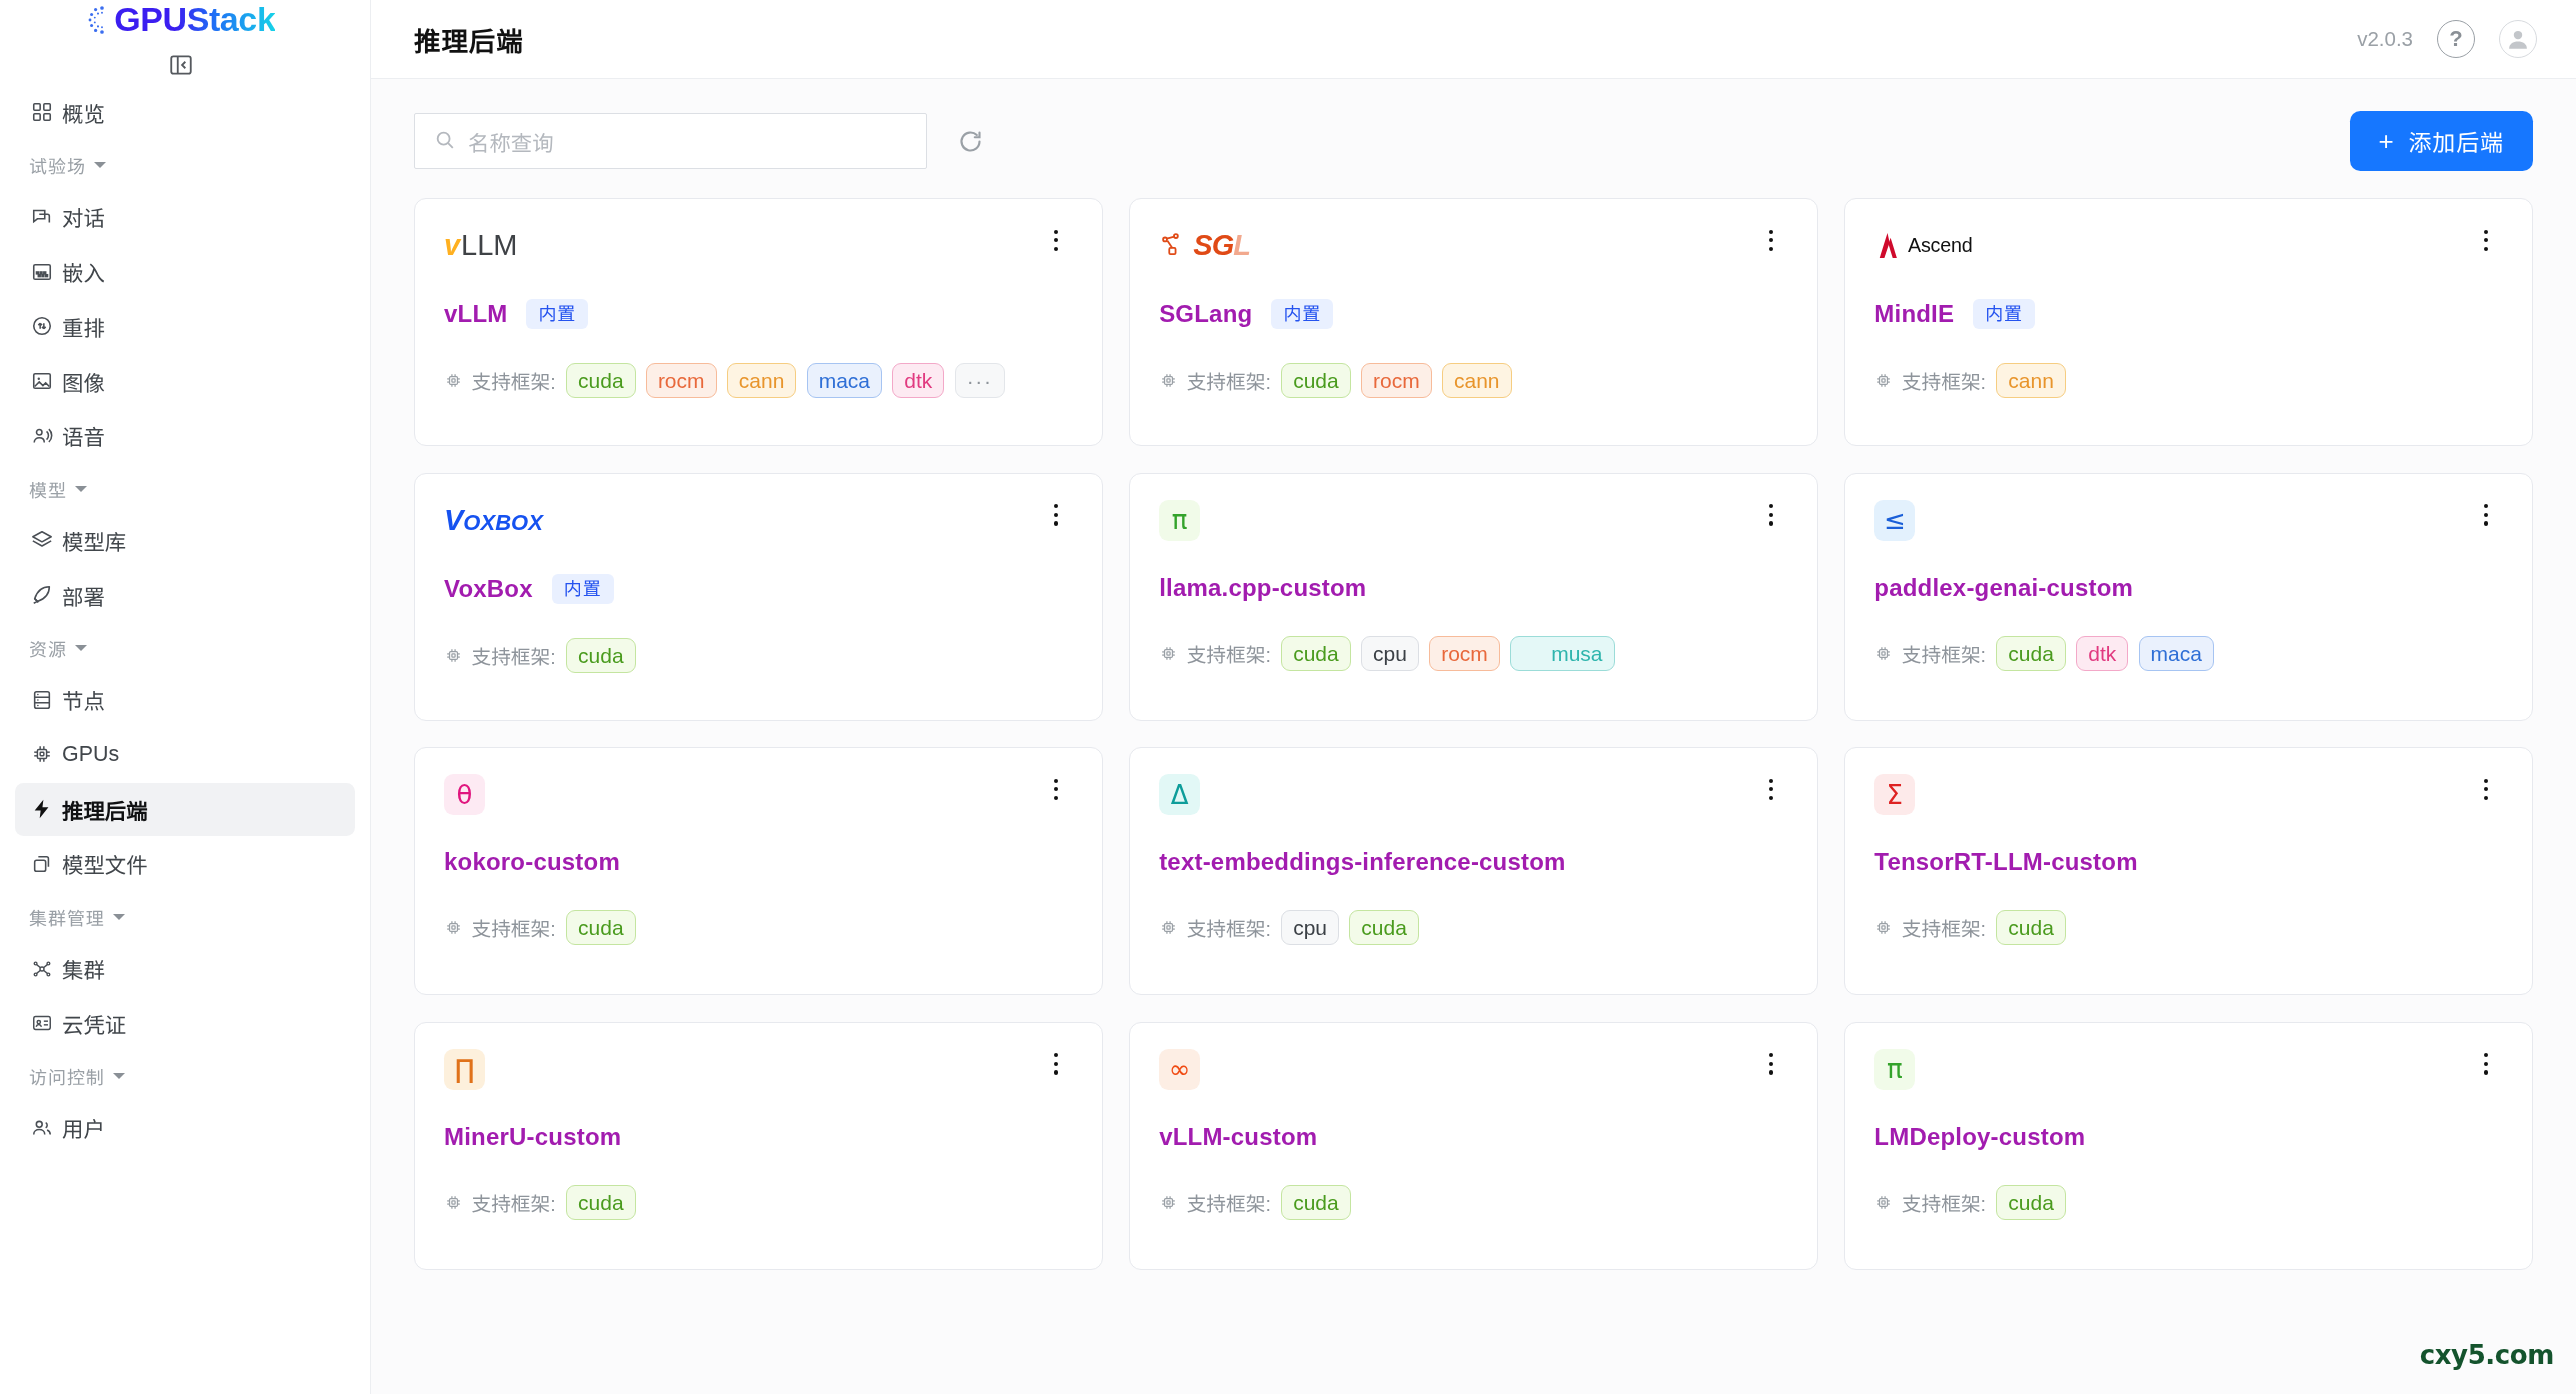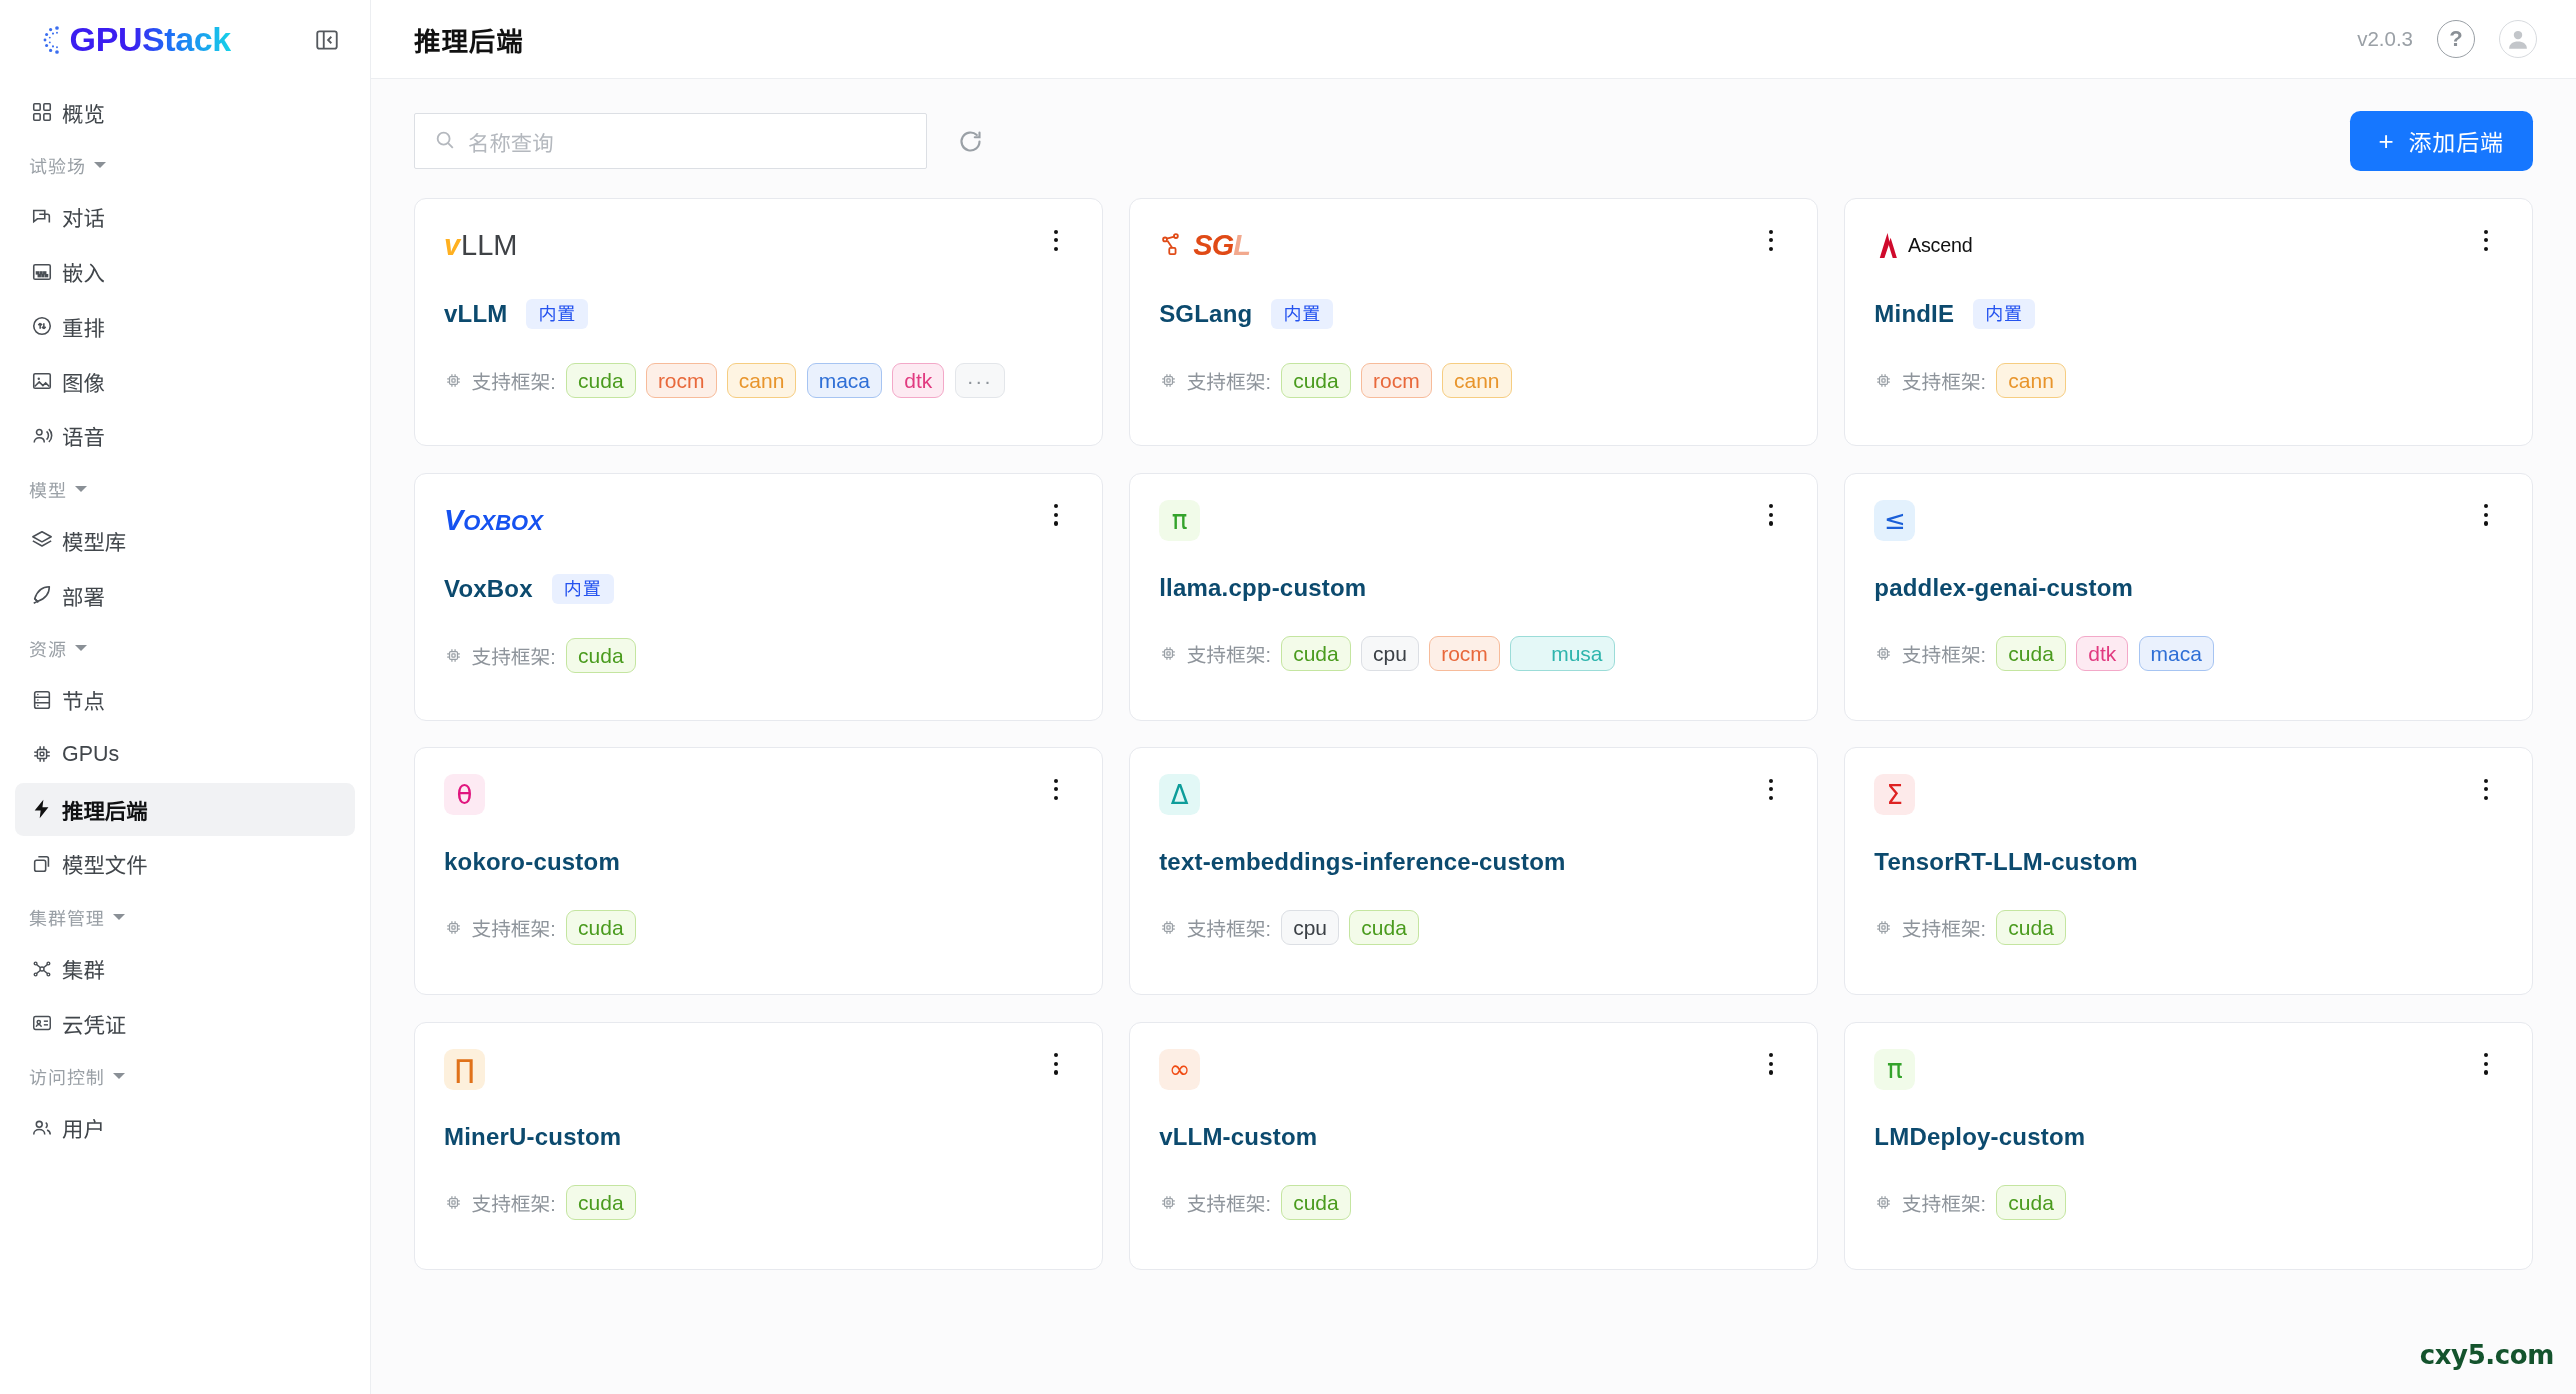--- a/index.html
+++ b/index.html
@@ -16,21 +16,21 @@
   .sidebar {
     width: 371px; height: 1395px;
     background: #ffffff;
     border-right: 0.9px solid #eceef1;
     flex: 0 0 371px;
     display: flex; flex-direction: column;
     padding-top: 0;
   }
   .brand-row {
     height: 79px; display: flex; align-items: center;
-    padding: 0 29px 0 41px; justify-content: space-between;
+    padding: 0 29px 0 20px; justify-content: space-between; flex-direction: column;
   }
   .logo { display: flex; align-items: center; gap: 3.4px; }
   .logo-mark { width: 32px; height: 32px; display: block; }
   .logo-text {
     font-size: 34px; font-weight: 700; letter-spacing: -0.4px;
     background: linear-gradient(90deg, #3b1ef0 0%, #3b1ef0 38%, #1f6ef5 62%, #17d2e8 100%);
     -webkit-background-clip: text; background-clip: text;
     -webkit-text-fill-color: transparent; color: #3b1ef0;
     margin-left: -6.8px;
   }
@@ -99,21 +99,21 @@
     justify-content: center; font-size: 26px; line-height: 1;
     font-family: "DejaVu Sans", sans-serif;
   }
   .dots {
     width: 34px; height: 34px; display: flex; flex-direction: column; align-items: center;
     justify-content: center; gap: 4.3px; cursor: pointer; margin-top: -1.7px;
   }
   .dots i { width: 4.3px; height: 4.3px; border-radius: 50%; background: #111; display: block; }
 
   .card-title-row { display: flex; align-items: center; gap: 19px; margin-top: 18px; }
-  .card-title { font-size: 24px; font-weight: 700; color: #0c4a6e; letter-spacing: 0.2px; }
+  .card-title { font-size: 24px; font-weight: 700; color: #a21caf; letter-spacing: 0.2px; }
   .builtin-badge {
     background: #e9f0ff; color: #2553ef; font-size: 18px; border-radius: 6px;
     padding: 6px 12px; line-height: 1; letter-spacing: 0.9px;
   }
 
   .card-fw-row { display: flex; align-items: center; gap: 10.3px; margin-top: 34px; flex-wrap: nowrap; }
   .fw-label { font-size: 19.7px; color: #8e949b; display: flex; align-items: center; gap: 8.5px; white-space: nowrap; }
   .fw-tags { display: flex; align-items: center; gap: 10.3px; }
   .fw-tag {
     font-size: 21px; border-radius: 9px; padding: 6px 11px; line-height: 1;

